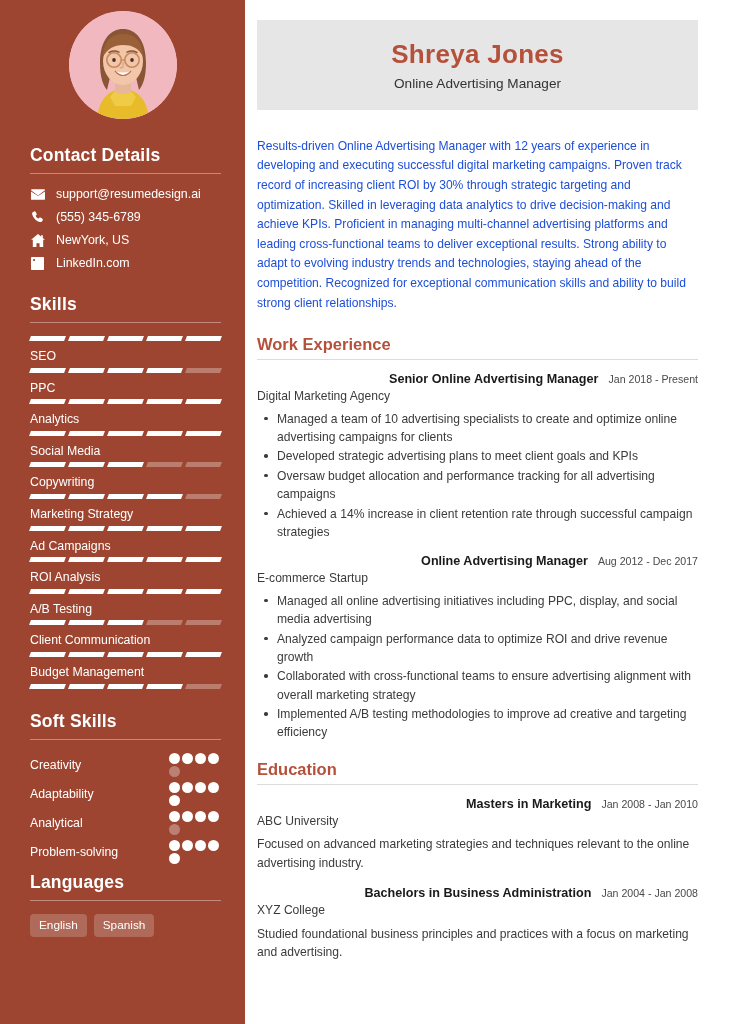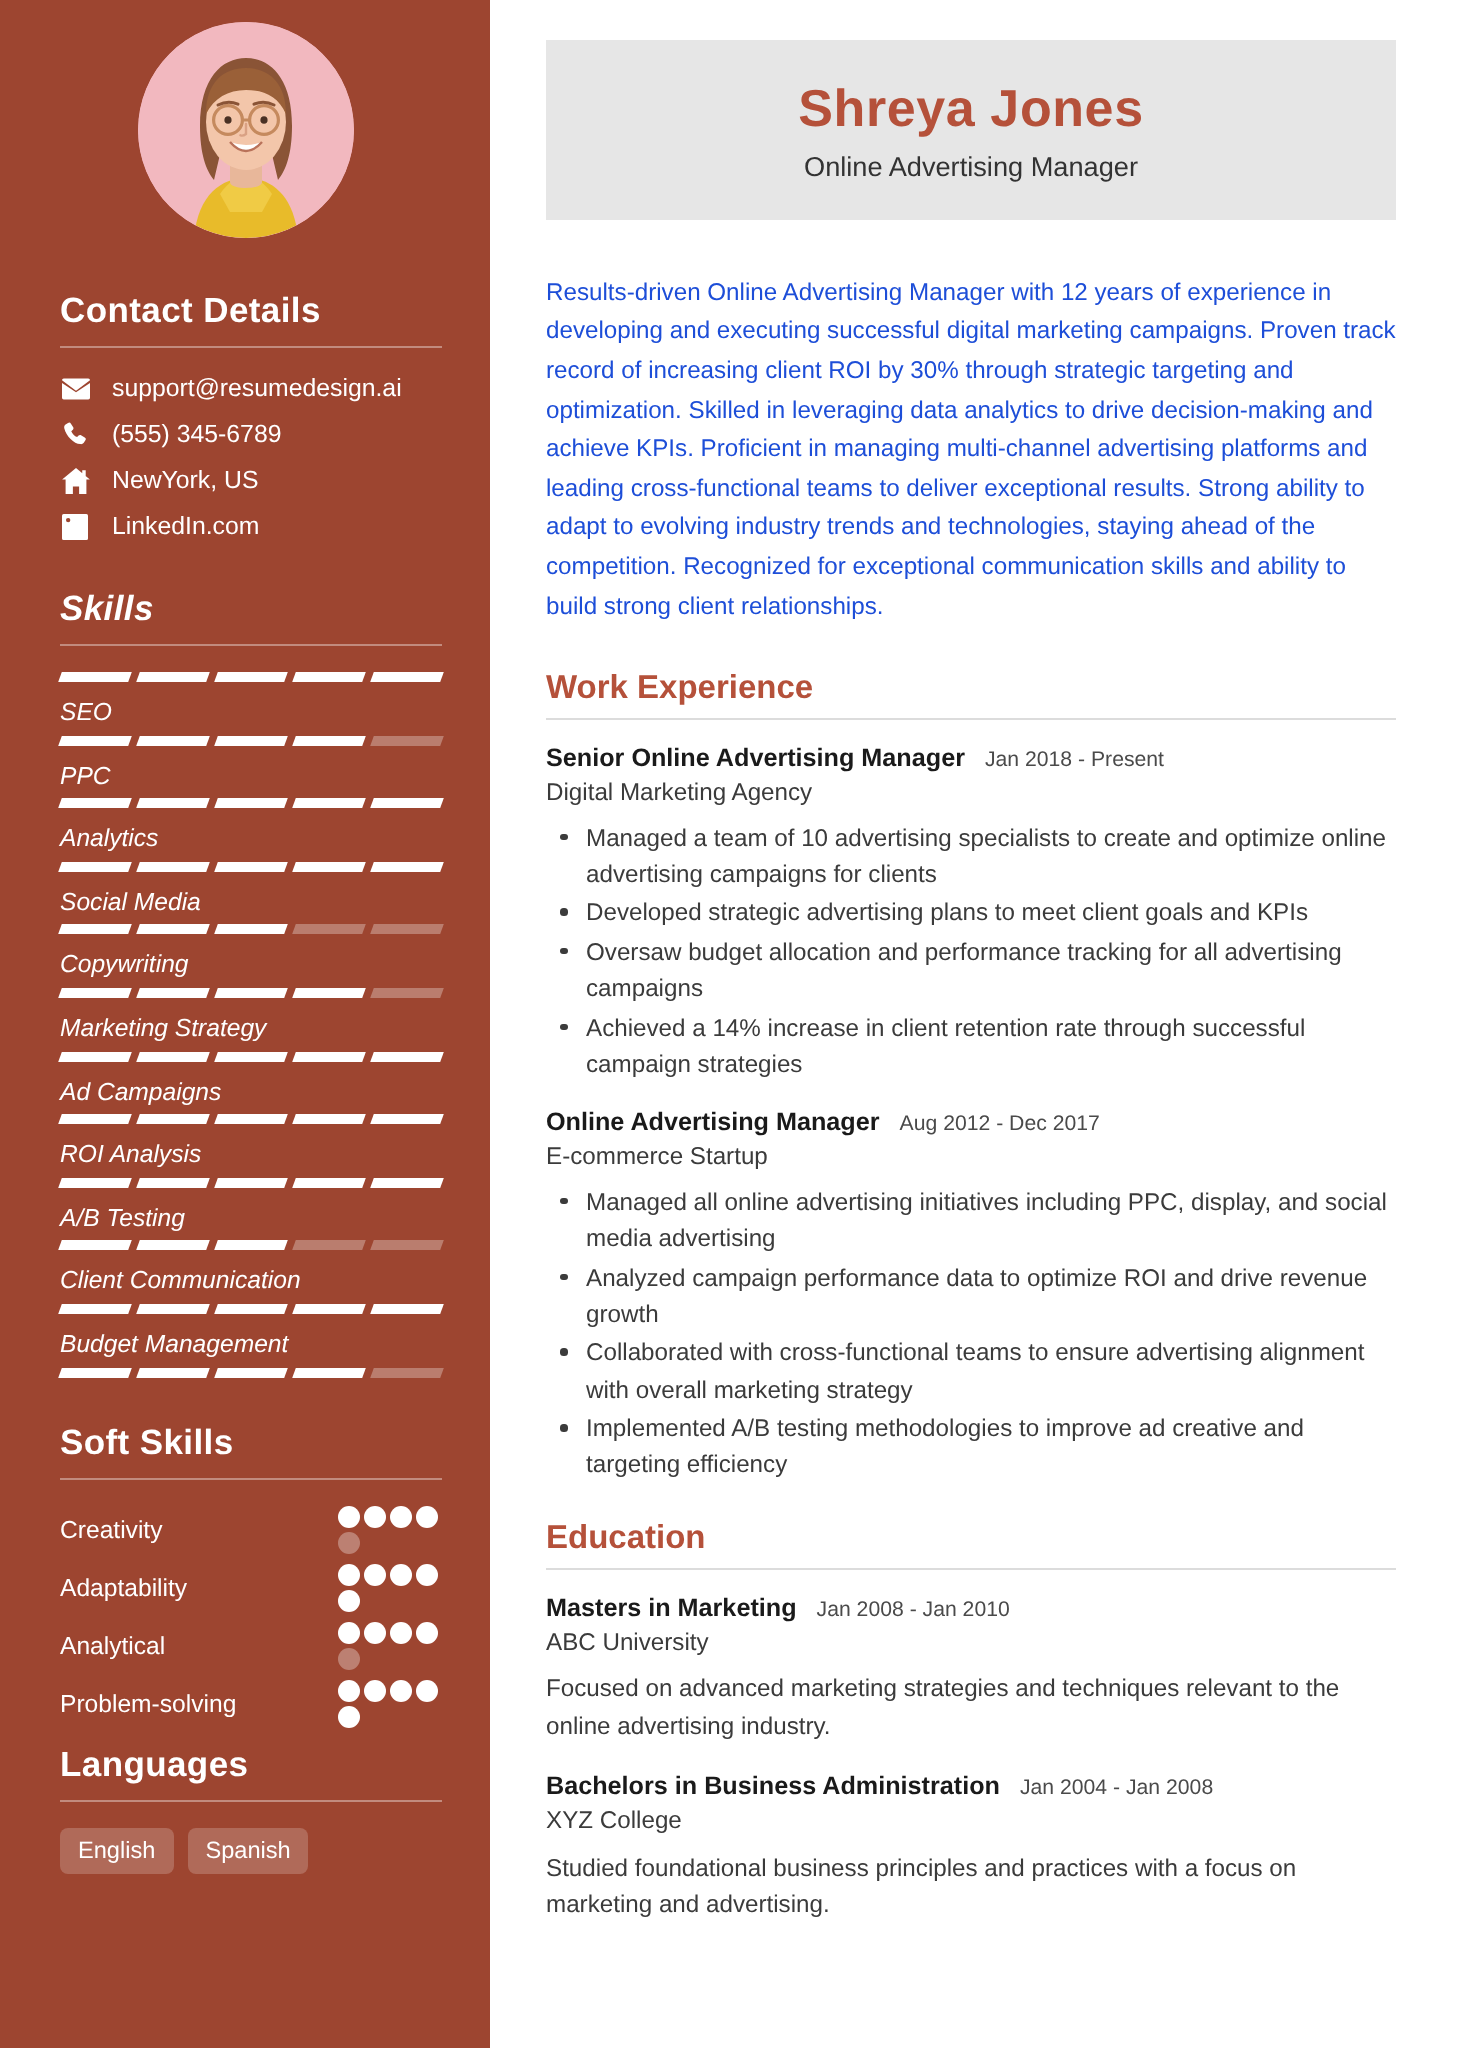--- a/index.html
+++ b/index.html
@@ -66,21 +66,21 @@
     color: #ffffff;
   }
   .contact-row .ico {
     width: 15px; height: 14px;
     display: flex; align-items: center; justify-content: center;
     flex: 0 0 15px;
   }
   .contact-row .ico svg { fill:#ffffff; display:block; }
 
   
-  .skills-block { margin-bottom: 22px; font-style: italic; }
+  .skills-block { margin-bottom: 22px; }
   .skill-item { margin-bottom: 2px; }
   .skill-name {
     font-size: 12.3px;
     color: #ffffff;
     margin-bottom: 3px;
     line-height: 1.35;
   }
   .skill-bar {
     display: flex;
     gap: 4px;
@@ -125,21 +125,21 @@
     background: rgba(255,255,255,.20);
     color: #ffffff;
     font-size: 11.8px;
     padding: 4px 9px 5px;
     border-radius: 4px;
   }
 
   
   .main {
     flex: 1 1 auto;
-    padding: 20px 32px 0 28px;
+    padding: 20px 32px 0 12px;
     background: #ffffff;
   }
   .name-card {
     background: #e6e6e6;
     padding: 20px 18px 18px;
     text-align: center;
     margin-bottom: 27px;
   }
   .full-name {
     font-size: 26px;
@@ -173,21 +173,21 @@
     height: 1px;
     background: #dcdcdc;
     margin-bottom: 11px;
   }
   .section { margin-bottom: 18px; }
 
   .entry { margin-bottom: 12px; }
   .entry-top {
     display: flex;
     align-items: baseline;
-    justify-content: flex-start;
+    justify-content: flex-end;
     gap: 10px;
   }
   .entry-title {
     font-size: 12.6px;
     font-weight: bold;
     color: #1a1a1a;
     line-height: 1.35;
   }
   .entry-date {
     font-size: 10.6px;

